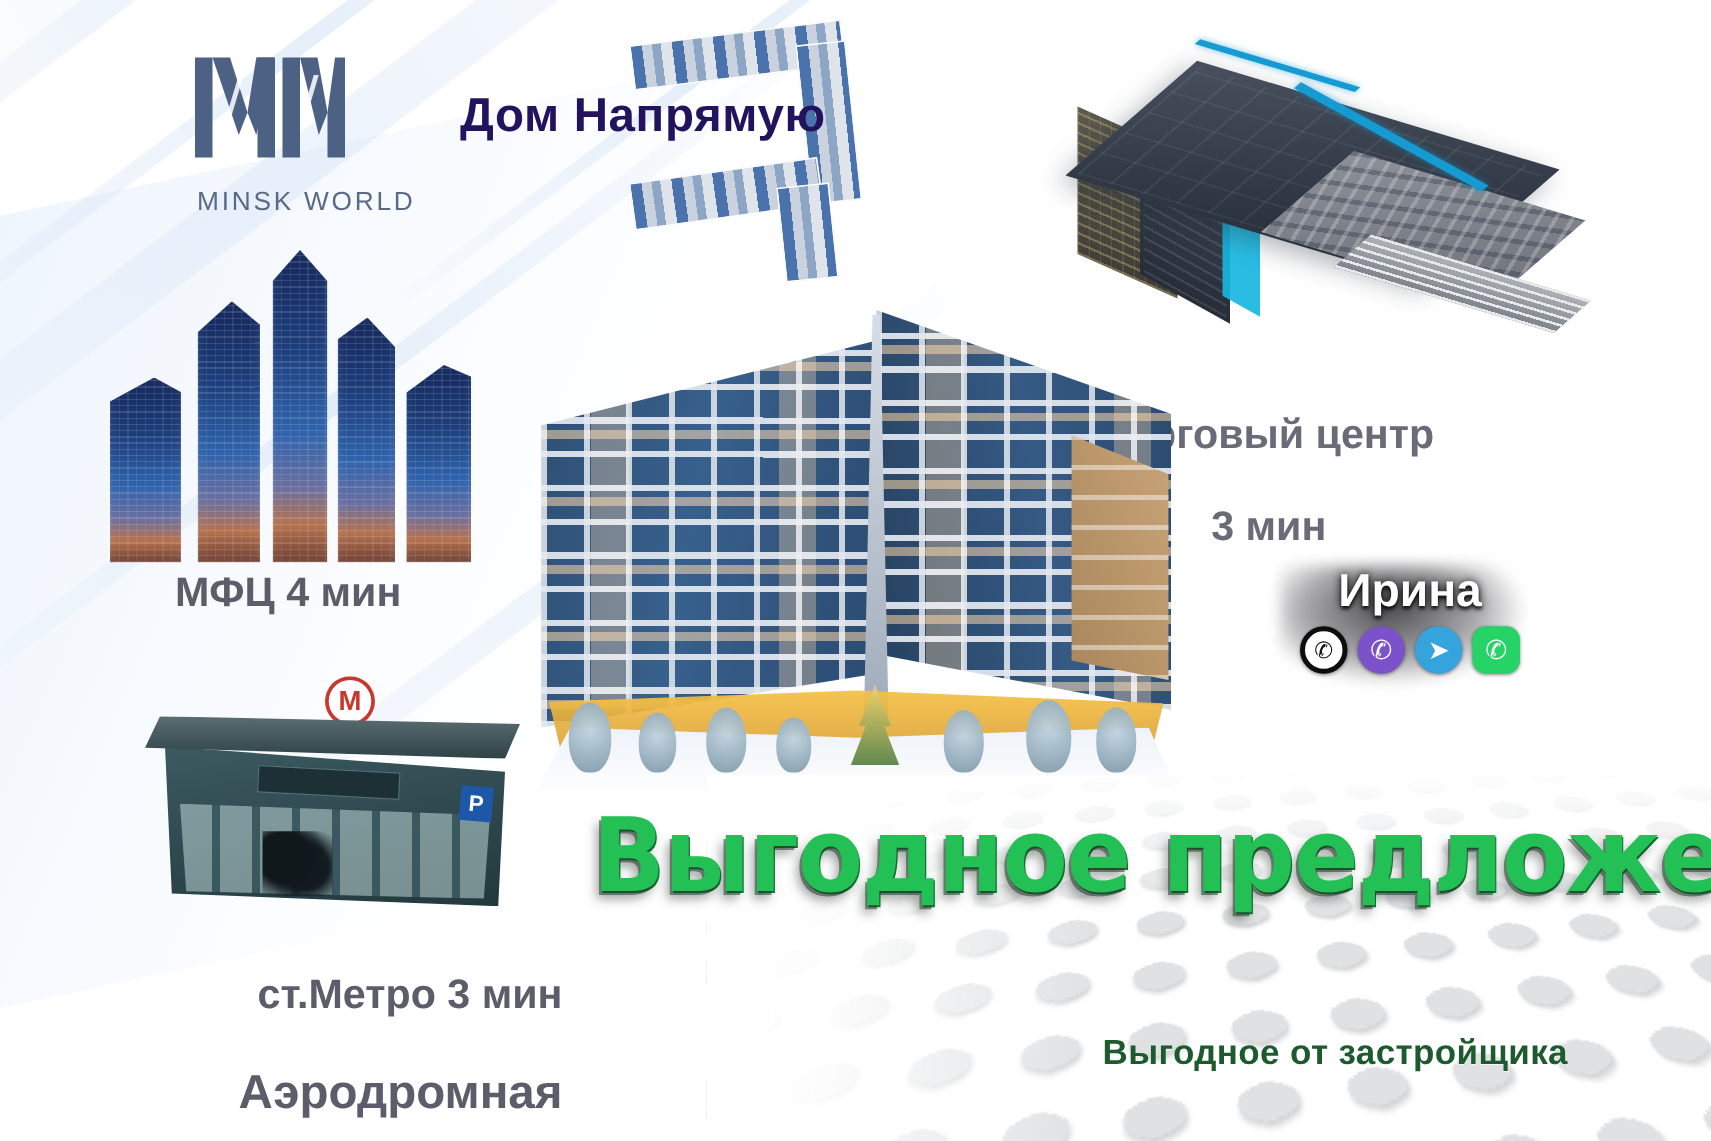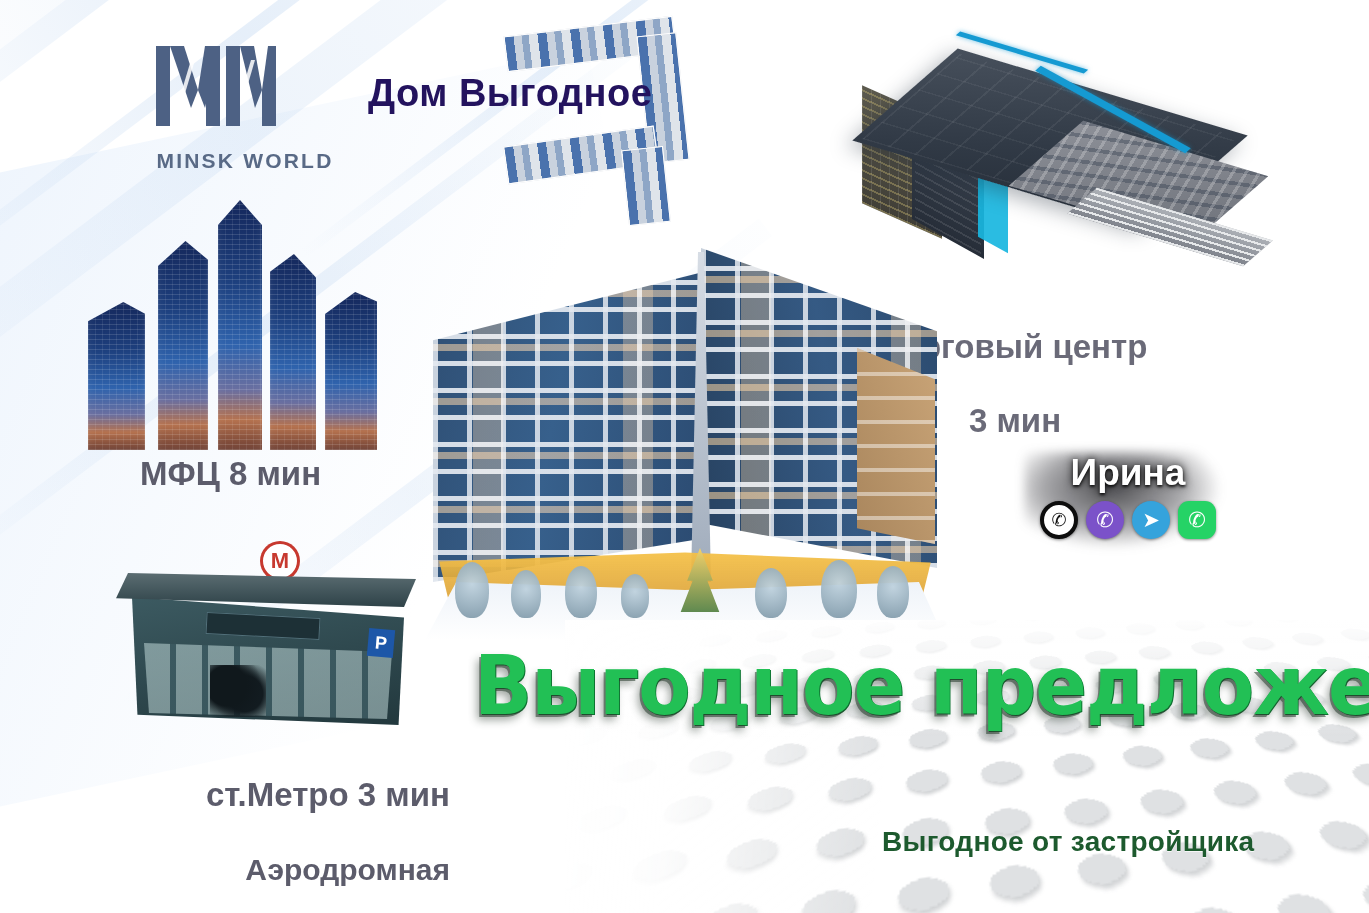--- a/index.html
+++ b/index.html
@@ -19,29 +19,29 @@
   .s7{left:-140px;top:80px;width:700px;height:60px;transform:rotate(-37deg);opacity:.22;}
   .wash{position:absolute;left:-100px;top:120px;width:760px;height:620px;
         background:linear-gradient(125deg,rgba(232,241,252,.85),rgba(255,255,255,0) 70%);transform:rotate(-12deg);}
 
   
   .obj{position:absolute;}
 
   
   #logo{left:150px;top:38px;width:190px;height:160px;}
   #logo .mw{width:130px;height:95px;margin:0 auto;}
-  #logo .brand{margin-top:12px;text-align:center;font-size:21px;letter-spacing:2.2px;color:#596a86;font-weight:700;}
+  #logo .brand{margin-top:12px;text-align:center;font-size:21px;letter-spacing:2.2px;color:#596a86;font-weight:400;}
 
   
   .lbl{position:absolute;color:#5c5c6b;font-weight:600;line-height:1.12;white-space:pre-line;}
   #lbl-everest{left:368px;top:72px;font-size:38px;color:#23135e;font-weight:700;letter-spacing:.5px;}
   #lbl-mall{left:875px;top:292px;width:280px;text-align:center;font-size:33px;color:#6a6a78;}
   #lbl-mfc{left:140px;top:456px;font-size:33px;}
   #lbl-metro{left:150px;top:740px;width:300px;text-align:right;font-size:33px;}
-  #lbl-metro .sub{font-size:30px;display:block;margin-top:2px;}
+  #lbl-metro .sub{font-size:38px;display:block;margin-top:2px;}
 
   
   #towers{left:70px;top:200px;width:330px;height:250px;}
   .tower{position:absolute;bottom:0;
      background:linear-gradient(180deg,#15285c 0%,#1d3f7d 32%,#2f63ad 58%,#6a6fa0 76%,#b5724f 88%,#6e3f33 100%);
      box-shadow:inset 0 0 10px rgba(255,255,255,.10);}
   .tower::after{content:"";position:absolute;inset:0;
      background:
        repeating-linear-gradient(0deg,rgba(255,255,255,.16) 0 1px,rgba(0,0,0,0) 1px 5px),
        repeating-linear-gradient(90deg,rgba(255,255,255,.10) 0 1px,rgba(0,0,0,0) 1px 7px);
@@ -214,21 +214,21 @@
     <div class="brand">MINSK WORLD</div>
   </div>
 
   <div id="siteplan" class="obj">
     <div class="plan-bar p1"></div>
     <div class="plan-bar p2"></div>
     <div class="plan-bar p3"></div>
     <div class="plan-bar p4"></div>
   </div>
 
-  <div id="lbl-everest" class="lbl">Дом Выгодное</div>
+  <div id="lbl-everest" class="lbl">Дом Напрямую</div>
 
   <div id="mall" class="obj">
     <div class="mall-res"></div>
     <div class="mall-side"></div>
     <div class="mall-cyan"></div>
     <div class="mall-roof"></div>
     <div class="mall-park"></div>
     <div class="mall-front"></div>
     <div class="mall-stripe ms1"></div>
     <div class="mall-stripe ms2"></div>
@@ -240,21 +240,21 @@
   </div>
 
   <div id="towers" class="obj">
     <div class="tower t1"></div>
     <div class="tower t2"></div>
     <div class="tower t3"></div>
     <div class="tower t4"></div>
     <div class="tower t5"></div>
   </div>
 
-  <div id="lbl-mfc" class="lbl">МФЦ 8 мин</div>
+  <div id="lbl-mfc" class="lbl">МФЦ 4 мин</div>
 
   <div id="building" class="obj">
     <div class="b-left">
       <div class="win-grid"></div>
       <div class="win-lit"></div>
     </div>
     <div class="b-right">
       <div class="win-grid"></div>
       <div class="win-lit"></div>
     </div>

